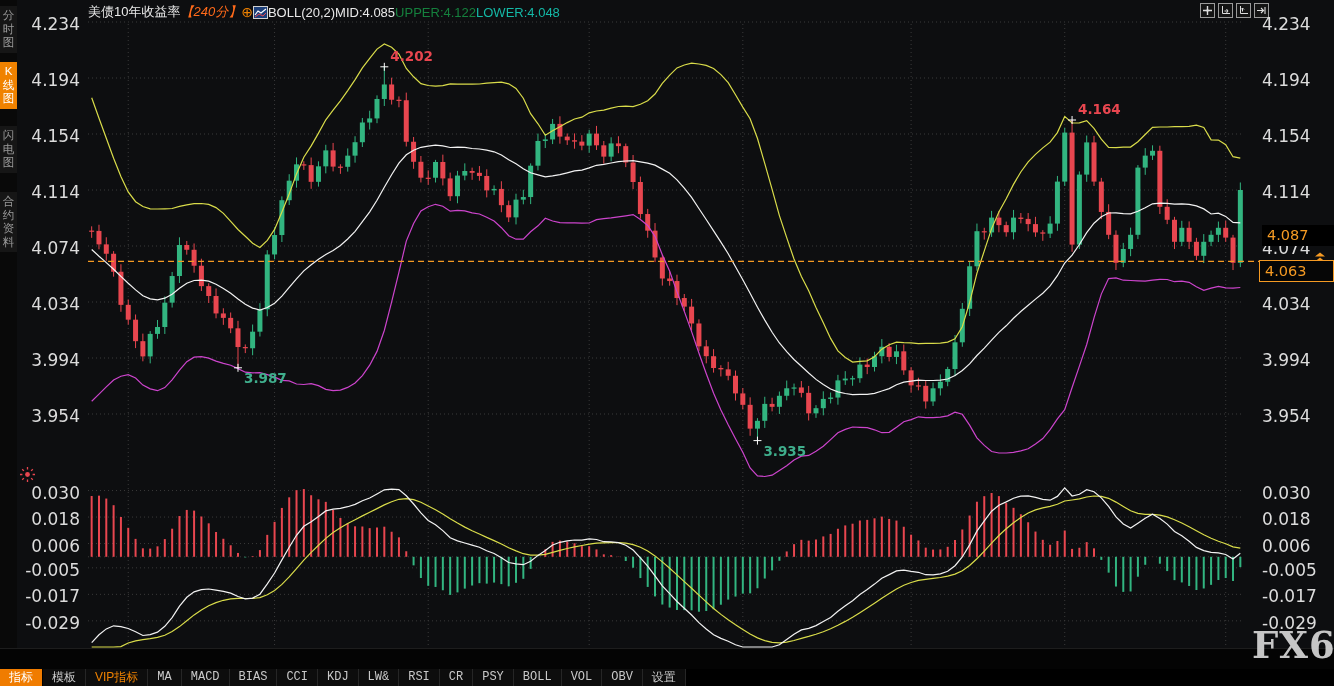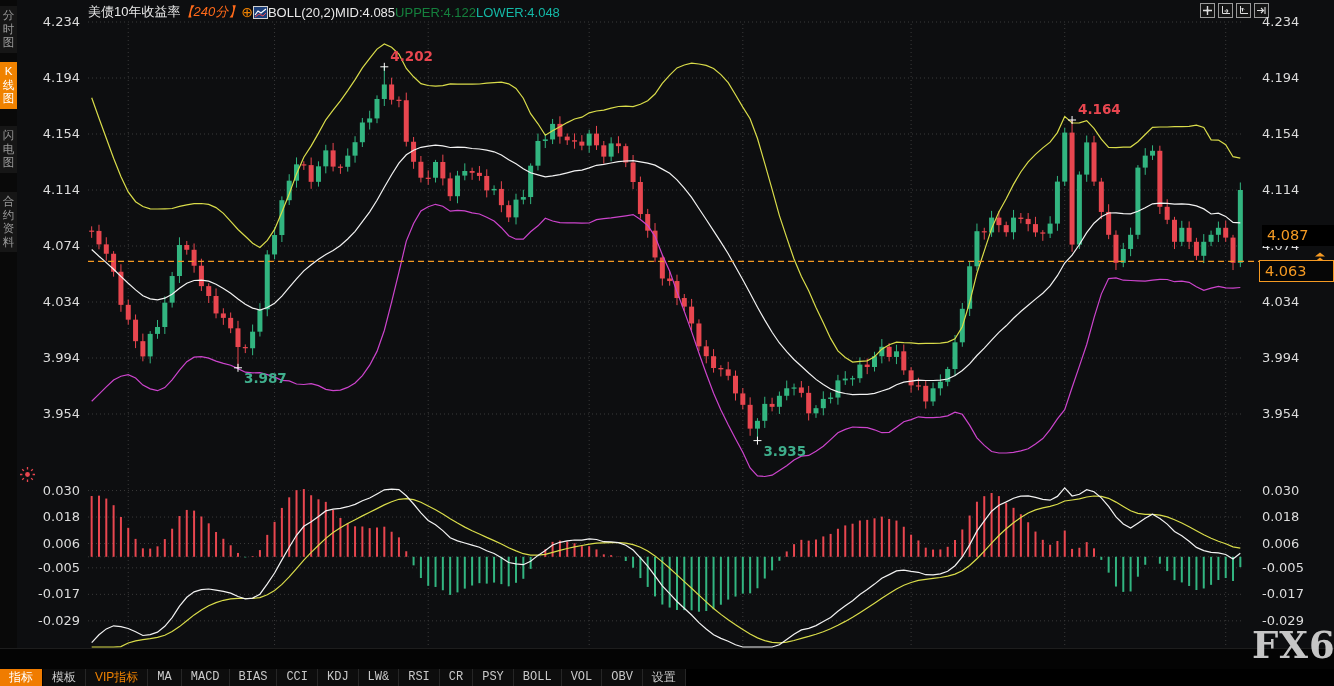--- a/index.html
+++ b/index.html
@@ -21,21 +21,21 @@
   .h-circle{color:#f08200;font-size:14px;line-height:13px;}
   .h-upper{color:#15803d;}
   .h-lower{color:#14b8a6;}
 
   
   #win-btns{position:absolute;left:1200px;top:3px;display:flex;gap:3px;}
   .wbtn{width:13px;height:13px;border:1px solid #9a9a9a;background:#141414;display:flex;
         align-items:center;justify-content:center;cursor:pointer;}
 
   
-  .axlbl{position:absolute;width:64px;font-family:"DejaVu Sans",sans-serif;font-size:13px;color:#dcdcdc;}
+  .axlbl{position:absolute;width:64px;font-family:"DejaVu Sans",sans-serif;font-size:17px;color:#dcdcdc;}
   .axlbl.l{left:16px;text-align:right;}
   .axlbl.r{left:1262px;text-align:left;}
 
   
   #badge-price{position:absolute;left:1262px;top:225px;width:72px;height:21px;background:#000;
                color:#f59a23;font-family:"DejaVu Sans",sans-serif;font-size:14.5px;line-height:21px;padding-left:5px;}
   #badge-line{position:absolute;left:1259px;top:260px;width:68px;height:20px;background:#060606;
               border:1px solid #f59a23;color:#f59a23;font-family:"DejaVu Sans",sans-serif;
               font-size:14.5px;line-height:20px;padding-left:5px;}
 

